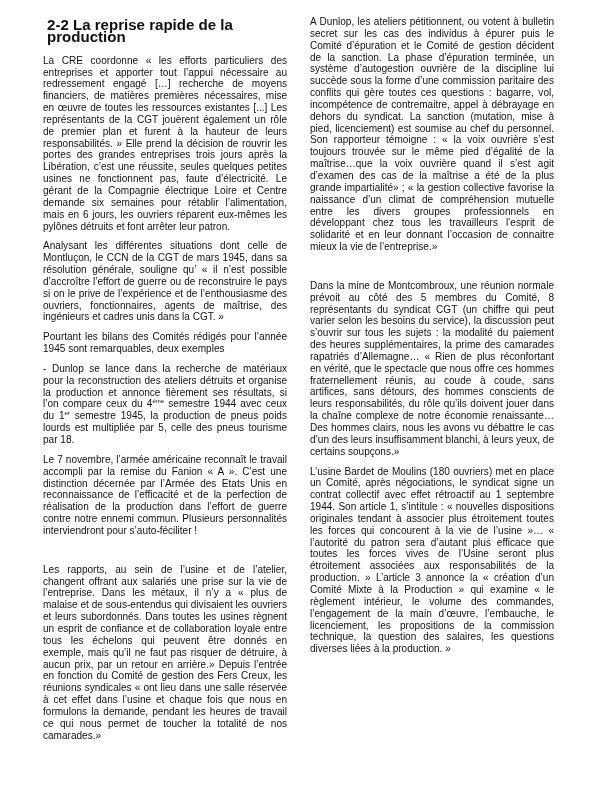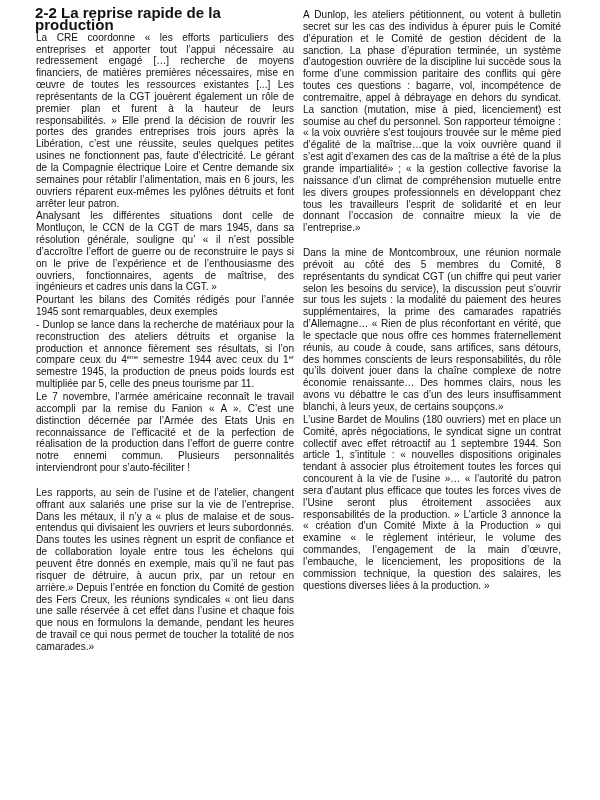--- a/index.html
+++ b/index.html
@@ -5,38 +5,38 @@
   html, body { margin: 0; padding: 0; background: #ffffff; }
   body { width: 600px; height: 800px; overflow: hidden; position: relative; }
   .page {
     position: absolute; left: 0; top: 0; width: 600px; height: 800px;
     font-family: "Liberation Sans", sans-serif;
     font-size: 10.05px; line-height: 11.85px; color: #111111;
   }
   .col { position: absolute; top: 7px; width: 260px; text-align: justify; hyphens: manual; }
   .col-left { left: 35px; }
   .col-right { left: 302px; top: 8px; }
-  .heading { font-weight: bold; margin: 0; text-align: left; }
+  .heading { font-weight: bold; margin: 12px; text-align: left; }
   .heading2 { font-weight: bold; margin: 0; text-align: justify; text-align-last: left; }
   .heading2 .num { font-weight: normal; }
-  p { margin: 1px; }
+  p { margin: 8px; }
   .gap { height: 11px; }
   sup { font-size: 6px; line-height: 0; vertical-align: 4px; }
 </style>
 </head>
 <body>
 
 <div class="page">
 
   <div class="col col-left">
     <h2 class="heading">2-2 La reprise rapide de la production</h2>
     <p>La CRE coordonne «  les efforts particuliers des entreprises et apporter tout l’appui nécessaire au redressement engagé […] recherche de moyens financiers, de matières premières nécessaires, mise en œuvre de toutes les ressources existantes [...] Les représentants de la CGT jouèrent également un rôle de premier plan et furent à la hauteur de leurs responsabilités. » Elle prend la décision de rouvrir les portes des grandes entreprises trois jours après la Libération, c’est une réussite, seules quelques petites usines ne fonctionnent pas, faute d’électricité. Le gérant de la Compagnie électrique Loire et Centre demande six semaines pour rétablir l’alimentation, mais en 6 jours, les ouvriers réparent eux-mêmes les pylônes détruits et font arrêter leur patron.</p>
     <p>Analysant les différentes situations dont celle de Montluçon, le CCN de la CGT de mars 1945, dans sa résolution générale, souligne qu’ « il n’est possible d’accroître l’effort de guerre ou de reconstruire le pays si on le prive de l’expérience et de l’enthousiasme des ouvriers, fonctionnaires, agents de maîtrise, des ingénieurs et cadres unis dans la CGT. »</p>
     <p>Pourtant les bilans des Comités rédigés pour l’année 1945 sont remarquables, deux exemples</p>
-    <p><span>- Dunlop se lance dans la recherche de matériaux pour la reconstruction des ateliers détruits et organise la production et annonce fièrement ses résultats, si l’on compare ceux du 4</span><sup>ème</sup><span> semestre 1944 avec ceux du 1</span><sup>er</sup><span> semestre 1945, la production de pneus poids lourds est multipliée par 5, celle des pneus tourisme par 11.</span></p>
+    <p><span>- Dunlop se lance dans la recherche de matériaux pour la reconstruction des ateliers détruits et organise la production et annonce fièrement ses résultats, si l’on compare ceux du 4</span><sup>ème</sup><span> semestre 1944 avec ceux du 1</span><sup>er</sup><span> semestre 1945, la production de pneus poids lourds est multipliée par 5, celle des pneus tourisme par 18.</span></p>
     <p>Le 7 novembre, l’armée américaine reconnaît le travail accompli par la remise du Fanion « A ». C’est une distinction décernée  par l’Armée des Etats Unis en reconnaissance de l’efficacité et de la perfection de réalisation de la production dans l’effort de guerre contre notre ennemi commun. Plusieurs personnalités interviendront pour s’auto-féciliter !</p>
     <div class="gap"></div>
     <p>Les rapports, au sein de l’usine et de l’atelier, changent offrant aux salariés une prise sur la vie de l’entreprise. Dans les métaux, il n’y a « plus de malaise et de sous-entendus qui divisaient les ouvriers et leurs subordonnés. Dans toutes les usines règnent un esprit de confiance et de collaboration loyale entre tous les échelons qui peuvent être donnés en exemple, mais qu’il ne faut pas risquer de détruire, à aucun prix, par un retour en arrière.» Depuis l’entrée en fonction du Comité de gestion des Fers Creux, les réunions syndicales « ont lieu dans une salle réservée à cet effet dans l’usine et chaque fois que nous en formulons la demande, pendant les heures de travail ce qui nous permet de toucher la totalité de nos camarades.»</p>
   </div>
 
   <div class="col col-right">
     <p>A Dunlop, les ateliers pétitionnent, ou votent à bulletin secret sur les cas des individus à épurer puis le Comité d’épuration et le Comité de gestion décident de la sanction. La phase d’épuration terminée, un système d’autogestion ouvrière de la discipline lui succède sous la forme d’une commission paritaire des conflits qui gère toutes ces questions : bagarre, vol, incompétence de contremaitre, appel à débrayage en dehors du syndicat. La sanction (mutation, mise à pied, licenciement) est soumise au chef du personnel. Son rapporteur témoigne : « la voix ouvrière s’est toujours trouvée sur le même pied d’égalité de la maîtrise…que la voix ouvrière quand il s’est agit d’examen des cas de la maîtrise a été de la plus grande impartialité» ; « la gestion collective favorise la naissance d’un climat de compréhension mutuelle entre les divers groupes professionnels en développant chez tous les travailleurs l’esprit de solidarité et en leur donnant l’occasion de connaitre mieux la vie de l’entreprise.»</p>
     <div class="gap"></div>
     <p>Dans la mine de Montcombroux, une réunion normale prévoit au côté des 5 membres du Comité, 8 représentants du syndicat CGT (un chiffre qui peut varier selon les besoins du service), la discussion peut s’ouvrir sur tous les sujets : la modalité du paiement des heures supplémentaires, la prime des camarades rapatriés d’Allemagne… « Rien de plus réconfortant en vérité, que le spectacle que nous offre ces hommes fraternellement réunis, au coude à coude, sans artifices, sans détours, des hommes conscients de leurs responsabilités, du rôle qu’ils doivent jouer dans la chaîne complexe de notre économie renaissante… Des hommes clairs, nous les avons vu débattre le cas d’un des leurs insuffisamment blanchi, à leurs yeux, de certains soupçons.»</p>
     <p>L’usine Bardet de Moulins (180 ouvriers) met en place un Comité, après négociations, le syndicat signe un contrat collectif avec effet rétroactif au 1 septembre 1944. Son article 1, s’intitule : « nouvelles dispositions originales tendant à associer plus étroitement toutes les forces qui concourent à la vie de l’usine »… « l’autorité du patron sera d’autant plus efficace que toutes les forces vives de l’Usine seront plus étroitement associées aux responsabilités de la production. » L’article 3 annonce la « création d’un Comité Mixte à la Production » qui examine « le règlement intérieur, le volume des commandes, l’engagement de la main d’œuvre, l’embauche, le licenciement, les propositions de la commission technique, la question des salaires, les questions diverses liées à la production. »</p>

